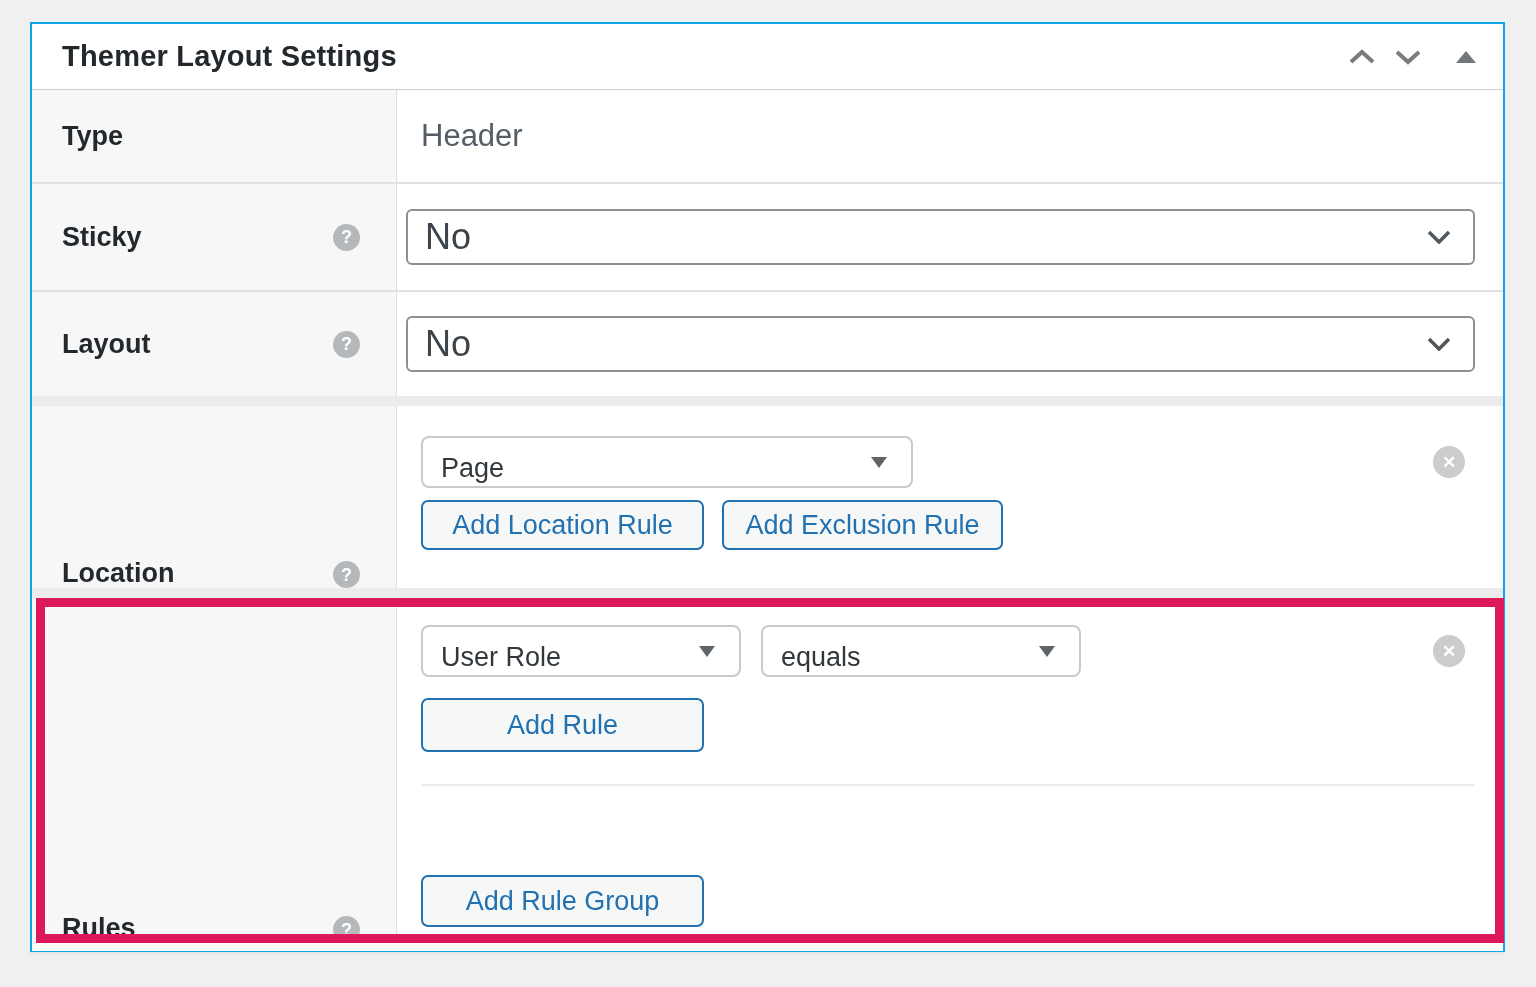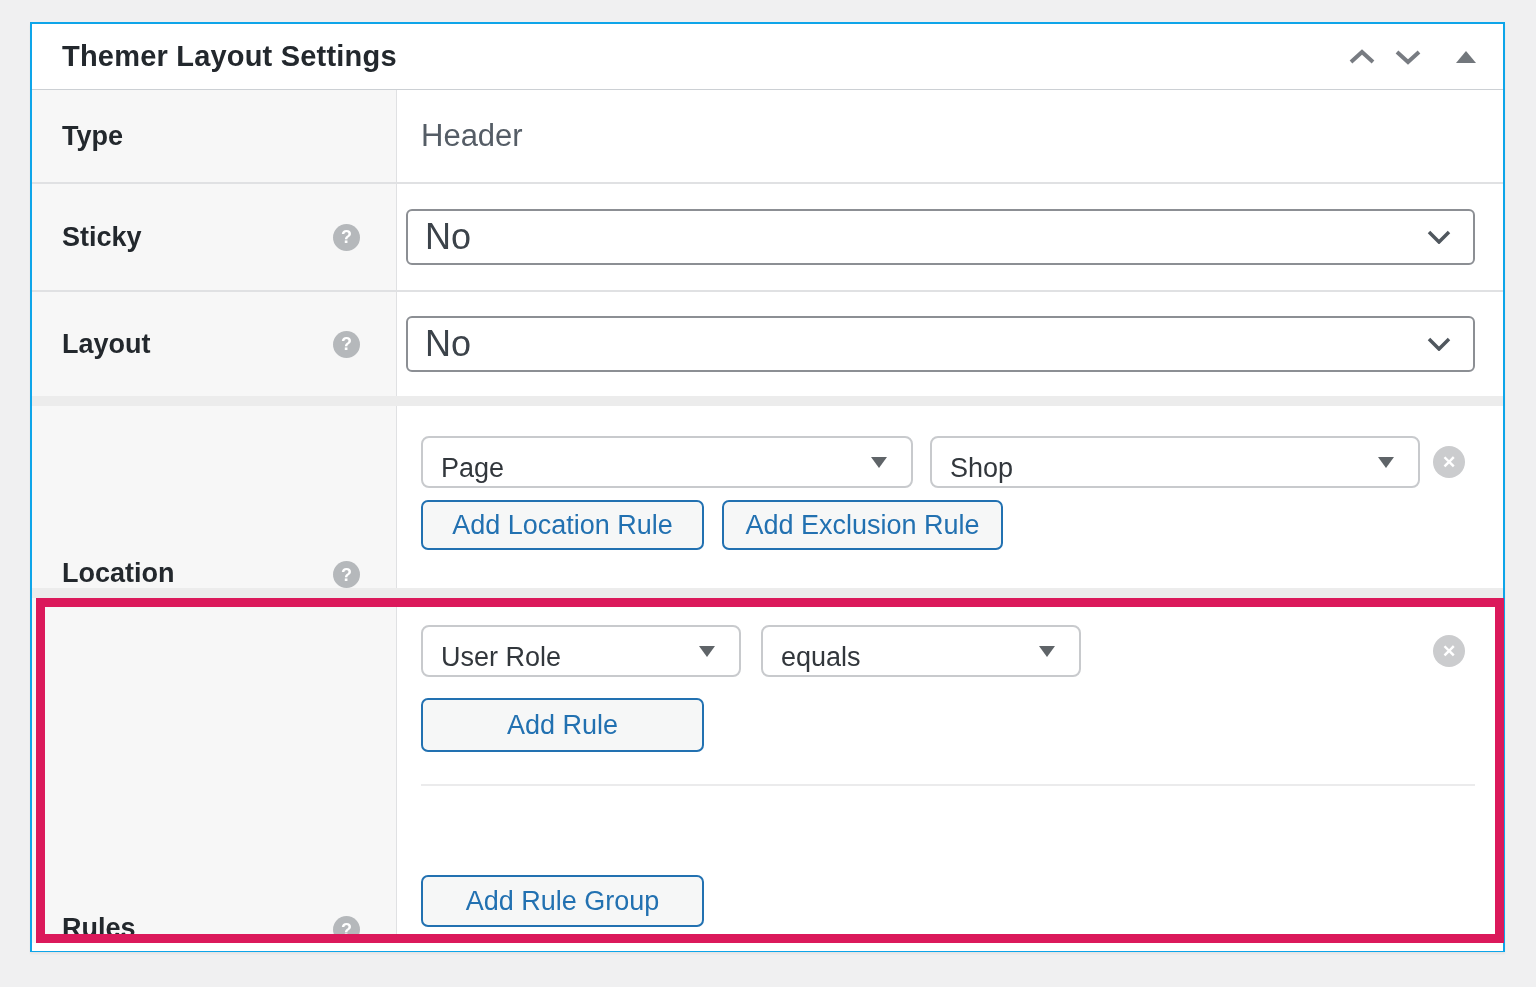--- a/index.html
+++ b/index.html
@@ -226,24 +226,20 @@
   <div class="row tall" style="height:182px">
     <div class="label-cell">
       <span class="flabel">Location</span>
       <span class="help-icon">?</span>
     </div>
     <div class="content-cell">
       <div class="cselect" style="left:24px; top:30px; width:492px">
         <span>Page</span>
         <span class="tri-down"></span>
       </div>
-      <div class="cselect" style="left:533px; top:30px; width:490px">
-        <span>Shop</span>
-        <span class="tri-down"></span>
-      </div>
       <button class="remove-btn" style="top:40px">
         <span>✕</span>
       </button>
       <button class="btn" style="left:24px; top:94px; width:283px">
         <span>Add Location Rule</span>
       </button>
       <button class="btn" style="left:325px; top:94px; width:281px">
         <span>Add Exclusion Rule</span>
       </button>
     </div>

